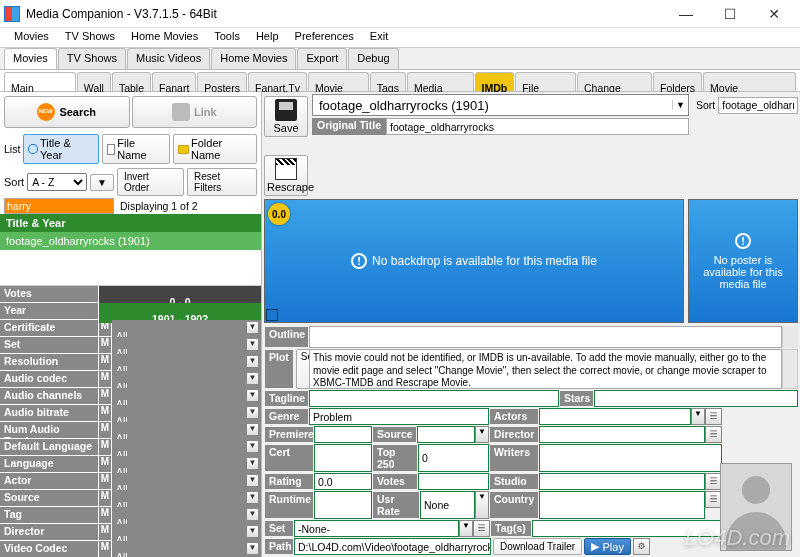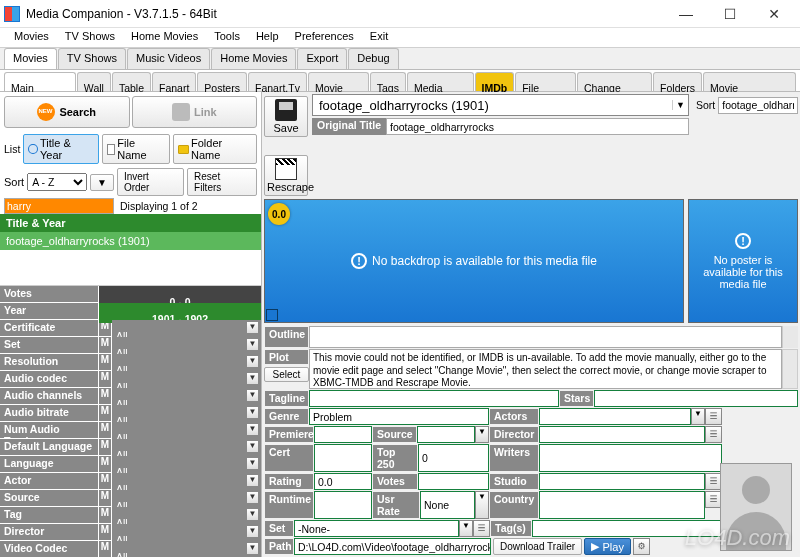--- a/index.html
+++ b/index.html
@@ -98,21 +98,21 @@
 .detailgrid { margin-top:3px; display:flex; flex-direction:column; gap:1px;}
 .drow { display:flex; gap:0; min-height:17px;}
 .dlbl { background:#888; color:#fff; padding:1px 4px; font-weight:bold; font-size:10.5px; border:1px solid #f0f0f0;}
 .dlbl.w1{width:45px;} .dlbl.w2{width:50px;} .dlbl.w3{width:45px;} .dlbl.w4{width:50px;}
 .dval { background:#fff; border:1px solid #15803d; padding:0 3px; font-size:10.5px; display:flex; align-items:center;}
 .dval.flex{flex:1;}
 .ddrop {width:14px; background:linear-gradient(#fff,#ddd); border:1px solid #888; font-size:8px; text-align:center; cursor:pointer;}
 .sqbtn { width:17px; height:17px; background:linear-gradient(#fff,#ddd); border:1px solid #888; font-size:9px; text-align:center; line-height:14px; cursor:pointer; color:#555;}
 
 .outlinerow .ta { flex:1; background:#fff; border:1px solid #aaa; height:22px; resize:none;}
-.plotrow .left2 { display:flex; flex-direction:column; width:45px; gap:2px;}
+.plotrow .left2 { display:flex; flex-direction:row; width:45px; gap:2px;}
 .plotrow .ta { flex:1; background:#fff; border:1px solid #aaa; height:40px; padding:2px 3px; font-size:10px; line-height:1.25;}
 .selectbtn { border:1px solid #aaa; background:linear-gradient(#fff,#eee); padding:1px 4px; border-radius:2px; font-size:10px; text-align:center; cursor:pointer;}
 
 .avatar { position:absolute; right:8px; bottom:6px; width:72px; height:88px; background:#d8d8d8; border:1px solid #999;}
 .avatar::after { content:""; position:absolute; top:12px; left:50%; transform:translateX(-50%); width:28px; height:28px; background:#aaa; border-radius:50%;}
 .avatar::before { content:""; position:absolute; bottom:0; left:50%; transform:translateX(-50%); width:60px; height:38px; background:#aaa; border-radius:30px 30px 0 0;}
 
 .bottombtns { display:flex; gap:2px; align-items:center;}
 .playbtn { background:linear-gradient(#4a90d9,#2a70b9); color:#fff; border:1px solid #1a5a99; padding:1px 6px; border-radius:2px; font-size:10.5px; display:flex; align-items:center; gap:3px; cursor:pointer;}
 

